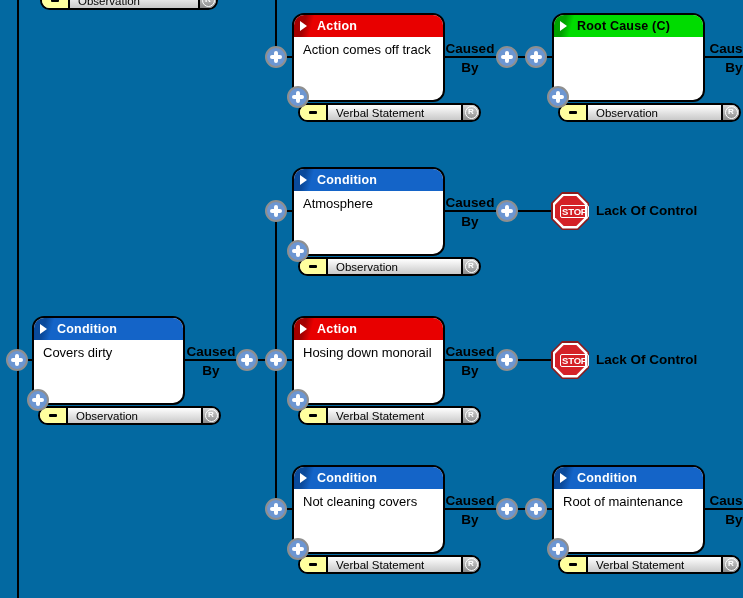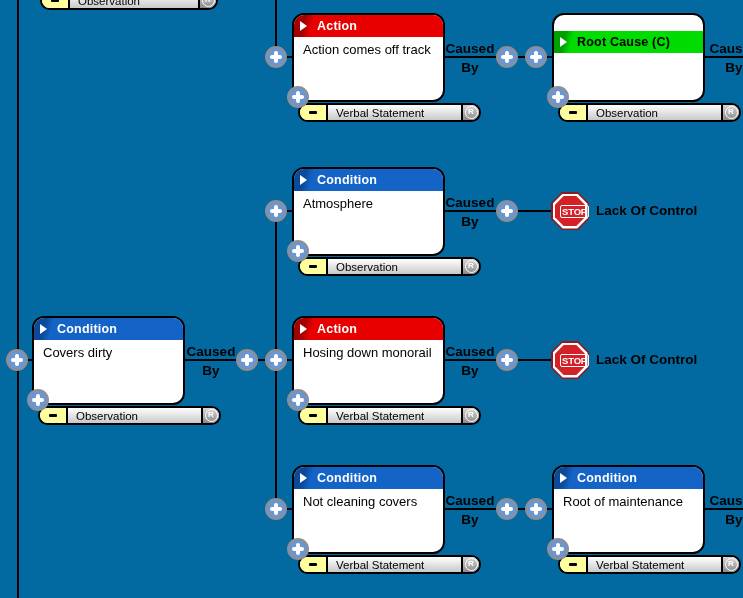--- a/index.html
+++ b/index.html
@@ -10,21 +10,21 @@
   .hline{position:absolute;height:2.5px;background:#000;z-index:1;}
   .vline{position:absolute;width:2.5px;background:#000;z-index:1;}
 
   
   .node{position:absolute;width:153px;height:89px;background:#fff;border:2.5px solid #000;
         border-radius:12px;box-sizing:border-box;overflow:hidden;z-index:2;}
   .hdr{height:22px;display:flex;align-items:center;padding-left:6px;}
   .hdr .t{font-weight:bold;font-size:12.5px;letter-spacing:.2px;}
   .hdr.red{background:linear-gradient(105deg,#a30000 0px,#a30000 12px,#e80000 20px,#e80000 100%);}
   .hdr.blue{background:linear-gradient(105deg,#0a4a9b 0px,#0a4a9b 12px,#1464c8 20px,#1464c8 100%);}
-  .hdr.green{background:linear-gradient(105deg,#00a000 0px,#00a000 12px,#00dc00 20px,#00dc00 100%);margin-top:16px;}
+  .hdr.green{background:linear-gradient(105deg,#00a000 0px,#00a000 12px,#00dc00 20px,#00dc00 100%);}
   .hdr.red .t,.hdr.blue .t{color:#fff;}
   .hdr.green .t{color:#000;}
   .tri{width:0;height:0;border-left:7px solid #fff;border-top:5px solid transparent;
        border-bottom:5px solid transparent;margin-right:10px;flex:0 0 auto;}
   .bodytxt{padding:5px 9px 0 9px;font-size:13px;}
 
   
   .pill{position:absolute;width:183px;height:19px;border:2px solid #000;border-radius:10px;
         box-sizing:border-box;display:flex;align-items:stretch;overflow:hidden;
         background:linear-gradient(#ffffff,#c9c9c9);z-index:2;}

